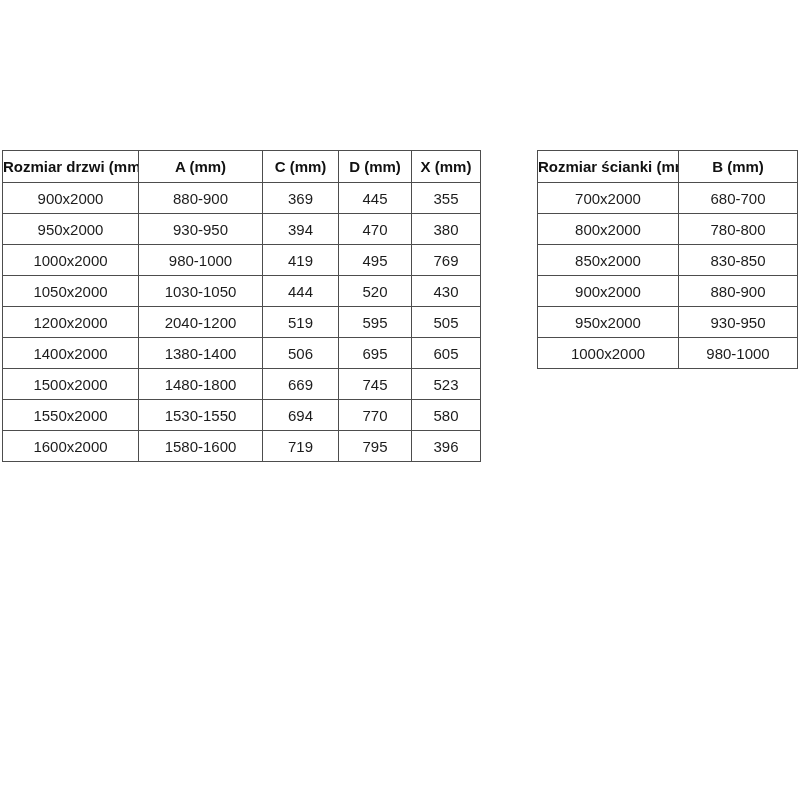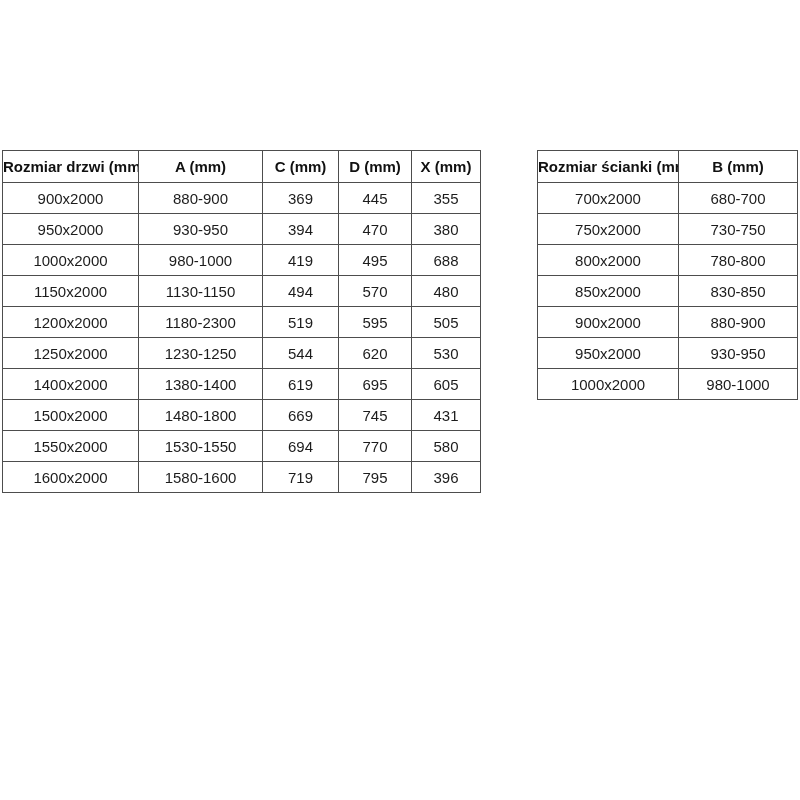--- a/index.html
+++ b/index.html
@@ -92,56 +92,49 @@
           <td>930-950</td>
           <td>394</td>
           <td>470</td>
           <td>380</td>
         </tr>
         <tr>
           <td>1000x2000</td>
           <td>980-1000</td>
           <td>419</td>
           <td>495</td>
-          <td>688</td>
+          <td>769</td>
         </tr>
         <tr>
-          <td>1150x2000</td>
-          <td>1130-1150</td>
-          <td>494</td>
-          <td>570</td>
-          <td>480</td>
+          <td>1050x2000</td>
+          <td>1030-1050</td>
+          <td>444</td>
+          <td>520</td>
+          <td>430</td>
         </tr>
         <tr>
           <td>1200x2000</td>
-          <td>1180-2300</td>
+          <td>2040-1200</td>
           <td>519</td>
           <td>595</td>
           <td>505</td>
         </tr>
         <tr>
-          <td>1250x2000</td>
-          <td>1230-1250</td>
-          <td>544</td>
-          <td>620</td>
-          <td>530</td>
-        </tr>
-        <tr>
           <td>1400x2000</td>
           <td>1380-1400</td>
-          <td>619</td>
+          <td>506</td>
           <td>695</td>
           <td>605</td>
         </tr>
         <tr>
           <td>1500x2000</td>
           <td>1480-1800</td>
           <td>669</td>
           <td>745</td>
-          <td>431</td>
+          <td>523</td>
         </tr>
         <tr>
           <td>1550x2000</td>
           <td>1530-1550</td>
           <td>694</td>
           <td>770</td>
           <td>580</td>
         </tr>
         <tr>
           <td>1600x2000</td>
@@ -163,24 +156,20 @@
           <th>Rozmiar ścianki (mm)</th>
           <th>B (mm)</th>
         </tr>
       </thead>
       <tbody>
         <tr>
           <td>700x2000</td>
           <td>680-700</td>
         </tr>
         <tr>
-          <td>750x2000</td>
-          <td>730-750</td>
-        </tr>
-        <tr>
           <td>800x2000</td>
           <td>780-800</td>
         </tr>
         <tr>
           <td>850x2000</td>
           <td>830-850</td>
         </tr>
         <tr>
           <td>900x2000</td>
           <td>880-900</td>

